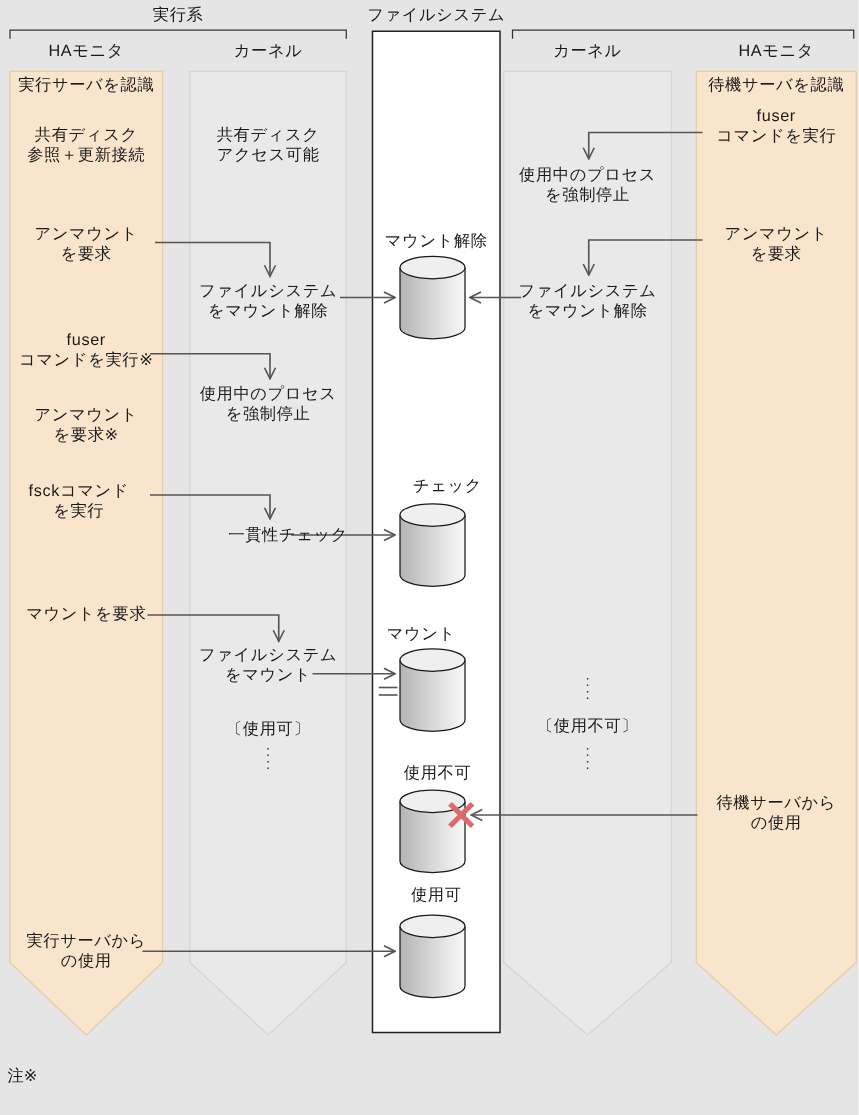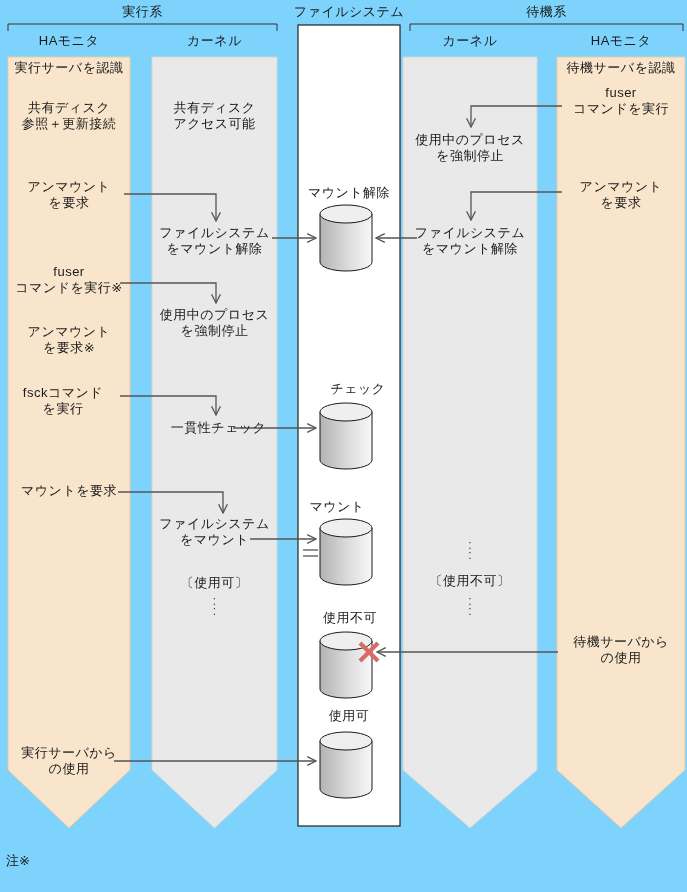--- a/index.html
+++ b/index.html
@@ -2,21 +2,21 @@
 <html style="--ha-band-fill: #F9E4CC; --ha-band-border: #E9CBA4; --kernel-band-fill: #E9E9E9; --kernel-band-border: #D5D5D5; --line: #555555; --red-x: #DB6B6B;"><head>
 <meta charset="utf-8">
 <style>
   :root{
     --ha-band-fill:#F9E4CC; --ha-band-border:#E9CBA4;
     --kernel-band-fill:#E9E9E9; --kernel-band-border:#D5D5D5;
     --line:#555555; --red-x:#DB6B6B;
   }
   html,body{margin:0;padding:0;background:#fff;}
   #canvas{
-    position:relative; width:687px; height:892px; background:#7dd3fc;
+    position:relative; width:687px; height:892px; background:#e5e5e5;
     font-family:"Liberation Sans","DejaVu Sans",sans-serif;
     color:#1a1a1a; overflow:hidden;
   }
   #overlay{position:absolute;left:0;top:0;}
   .lbl{
     position:absolute; font-size:13px; line-height:15.5px;
     text-align:center; white-space:pre-line; letter-spacing:0.5px;
   }
   .hdr{font-size:13px;}
   .dots{font-size:12px; line-height:10px; letter-spacing:0; color:#333;}
@@ -95,21 +95,20 @@
     </g>
 
     <g>
       <path class="redx" d="M360,643 L378,661"></path>
       <path class="redx" d="M360,661 L378,643"></path>
     </g>
   </svg>
 
   <div class="lbl hdr" style="left:8px;top:4px;width:269px">実行系</div>
   <div class="lbl hdr" style="left:289px;top:4px;width:120px">ファイルシステム</div>
-  <div class="lbl hdr" style="left:410px;top:4px;width:273px">待機系</div>
   <div class="lbl hdr" style="left:8px;top:33px;width:122px">HAモニタ</div>
   <div class="lbl hdr" style="left:152px;top:33px;width:125px">カーネル</div>
   <div class="lbl hdr" style="left:403px;top:33px;width:134px">カーネル</div>
   <div class="lbl hdr" style="left:557px;top:33px;width:128px">HAモニタ</div>
 
   <div class="lbl" style="left:8px;top:60px;width:122px">実行サーバを認識</div>
   <div class="lbl" style="left:8px;top:100px;width:122px">共有ディスク
 参照＋更新接続</div>
   <div class="lbl" style="left:8px;top:179px;width:122px">アンマウント
 を要求</div>
@@ -122,21 +121,21 @@
   <div class="lbl" style="left:8px;top:483px;width:122px">マウントを要求</div>
   <div class="lbl" style="left:8px;top:745px;width:122px">実行サーバから
 の使用</div>
 
   <div class="lbl" style="left:152px;top:100px;width:125px">共有ディスク
 アクセス可能</div>
   <div class="lbl" style="left:152px;top:225px;width:125px">ファイルシステム
 をマウント解除</div>
   <div class="lbl" style="left:152px;top:307px;width:125px">使用中のプロセス
 を強制停止</div>
-  <div class="lbl" style="left:156px;top:420px;width:125px">一貫性チェック</div>
+  <div class="lbl" style="left:168px;top:420px;width:125px">一貫性チェック</div>
   <div class="lbl" style="left:152px;top:516px;width:125px">ファイルシステム
 をマウント</div>
   <div class="lbl" style="left:152px;top:575px;width:125px">〔使用可〕</div>
   <div class="lbl dots" style="left:152px;top:596px;width:125px">:
 :</div>
 
   <div class="lbl" style="left:298px;top:185px;width:102px">マウント解除</div>
   <div class="lbl" style="left:298px;top:381px;width:120px">チェック</div>
   <div class="lbl" style="left:286px;top:499px;width:102px">マウント</div>
   <div class="lbl" style="left:298px;top:610px;width:104px">使用不可</div>

